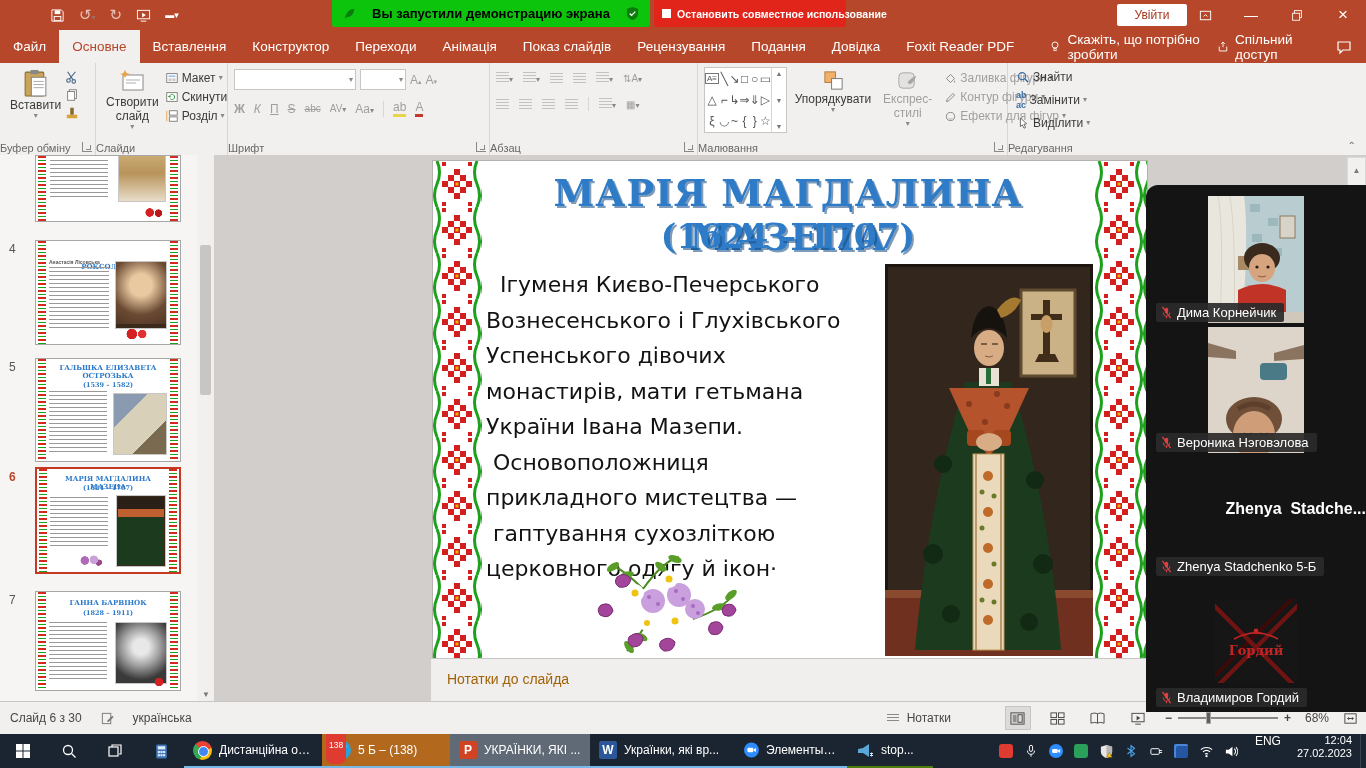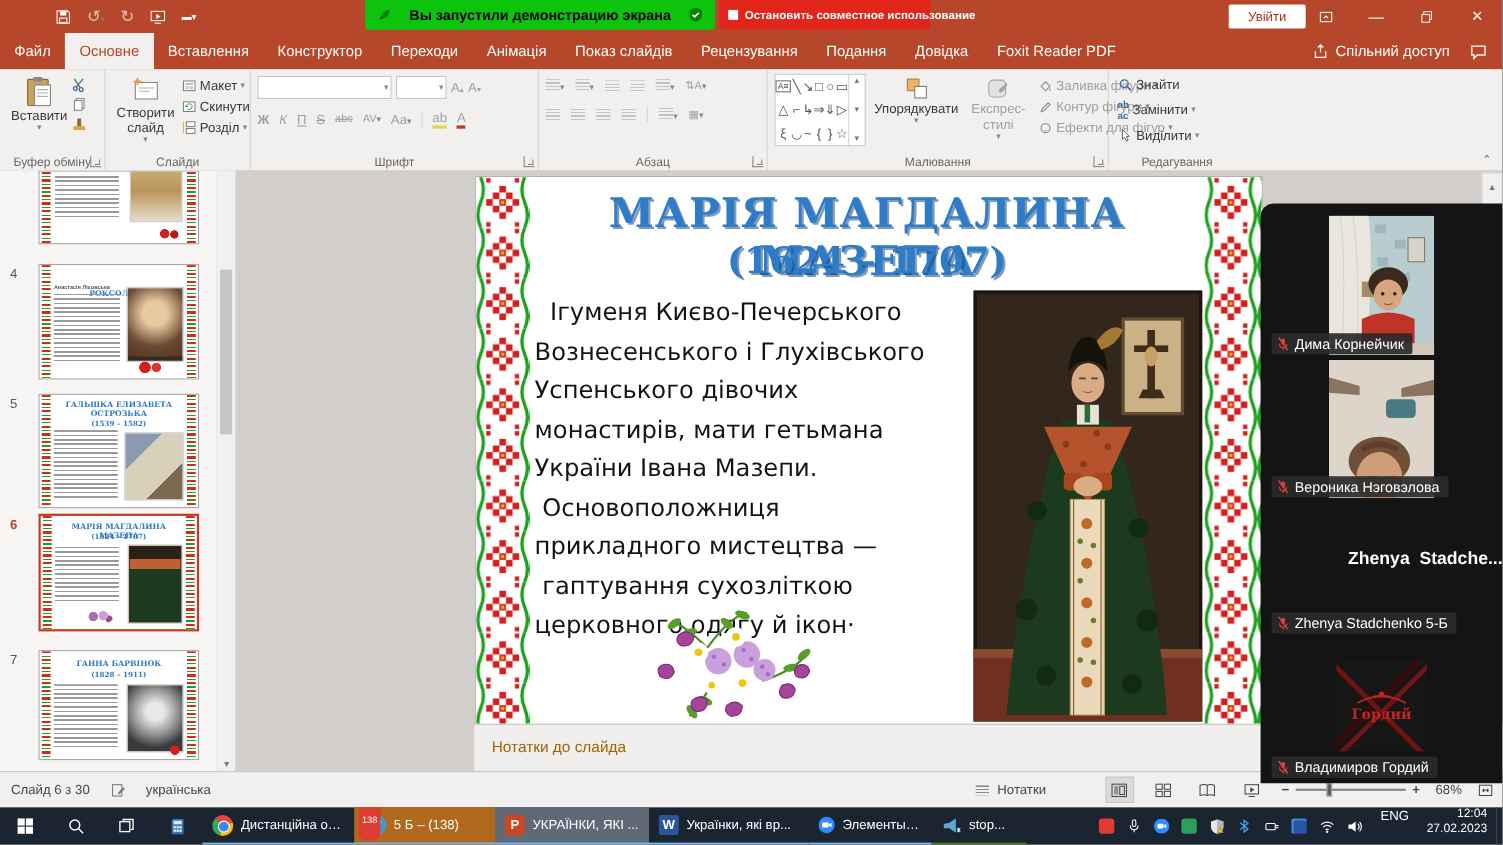--- a/index.html
+++ b/index.html
@@ -30,21 +30,21 @@
   .tab.active{background:#f1f0ef;color:#b7472a}
   .tellme{display:flex;align-items:center;gap:6px;margin-left:22px;font-size:13.5px}
   .tabs-spacer{flex:1}
   .sharebtn{display:flex;align-items:center;gap:6px;font-size:13.5px;margin-right:18px}
   .commentbtn{display:flex;align-items:center;margin-right:14px}
 
   
   .ribbon{position:absolute;left:0;top:63px;width:1366px;height:92px;background:#f1f0ef;
     border-bottom:1px solid #c8c6c4;display:flex;font-size:12px;color:#3b3a39}
   .group{position:relative;height:92px;border-right:1px solid #d8d6d4;box-sizing:border-box;padding:4px 4px 16px 6px}
-  .gl{position:absolute;bottom:1px;left:0;right:0;text-align:center;font-size:11px;color:#696764}
+  .gl{position:absolute;bottom:1px;left:0;right:0;text-align:left;font-size:11px;color:#696764}
   .launch{position:absolute;bottom:3px;right:3px;width:9px;height:9px;border-left:1px solid #8a8886;border-bottom:1px solid #8a8886}
   .launch:after{content:"";position:absolute;right:1px;bottom:1px;width:4px;height:4px;border-right:1px solid #8a8886;border-bottom:1px solid #8a8886}
   .bigbtn{display:inline-flex;flex-direction:column;align-items:center;justify-content:flex-start;
     text-align:center;font-size:12px;line-height:14px;padding:2px 4px;vertical-align:top;height:66px}
   .rb{display:flex;align-items:center;gap:3px;padding:1px 2px;white-space:nowrap}
   .dis{color:#a19f9d}
   .car{font-size:8px;color:#8a8886;line-height:8px}
   .combo{background:#fff;border:1px solid #c8c6c4;height:19px;display:flex;align-items:center;justify-content:flex-end;padding-right:2px}
   .li{display:inline-block;width:13px;height:10px;background:repeating-linear-gradient(180deg,#8c8a88 0 1px,transparent 1px 3px)}
   .lid{opacity:.45}
@@ -426,20 +426,26 @@
     <div class="tab active">Основне</div>
     <div class="tab">Вставлення</div>
     <div class="tab">Конструктор</div>
     <div class="tab">Переходи</div>
     <div class="tab">Анімація</div>
     <div class="tab">Показ слайдів</div>
     <div class="tab">Рецензування</div>
     <div class="tab">Подання</div>
     <div class="tab">Довідка</div>
     <div class="tab">Foxit Reader PDF</div>
+    <div class="tellme">
+      <svg class="ic" width="15" height="15">
+          <use href="#s-bulb" style="color:#fff"></use>
+        </svg>
+      <span>Скажіть, що потрібно зробити</span>
+    </div>
     <div class="tabs-spacer"></div>
     <div class="sharebtn">
       <svg class="ic" width="15" height="15">
           <use href="#s-share" style="color:#fff"></use>
         </svg>
       <span>Спільний доступ</span>
     </div>
     <div class="commentbtn">
       <svg class="ic" width="16" height="16">
           <use href="#s-comment" style="color:#fff"></use>

